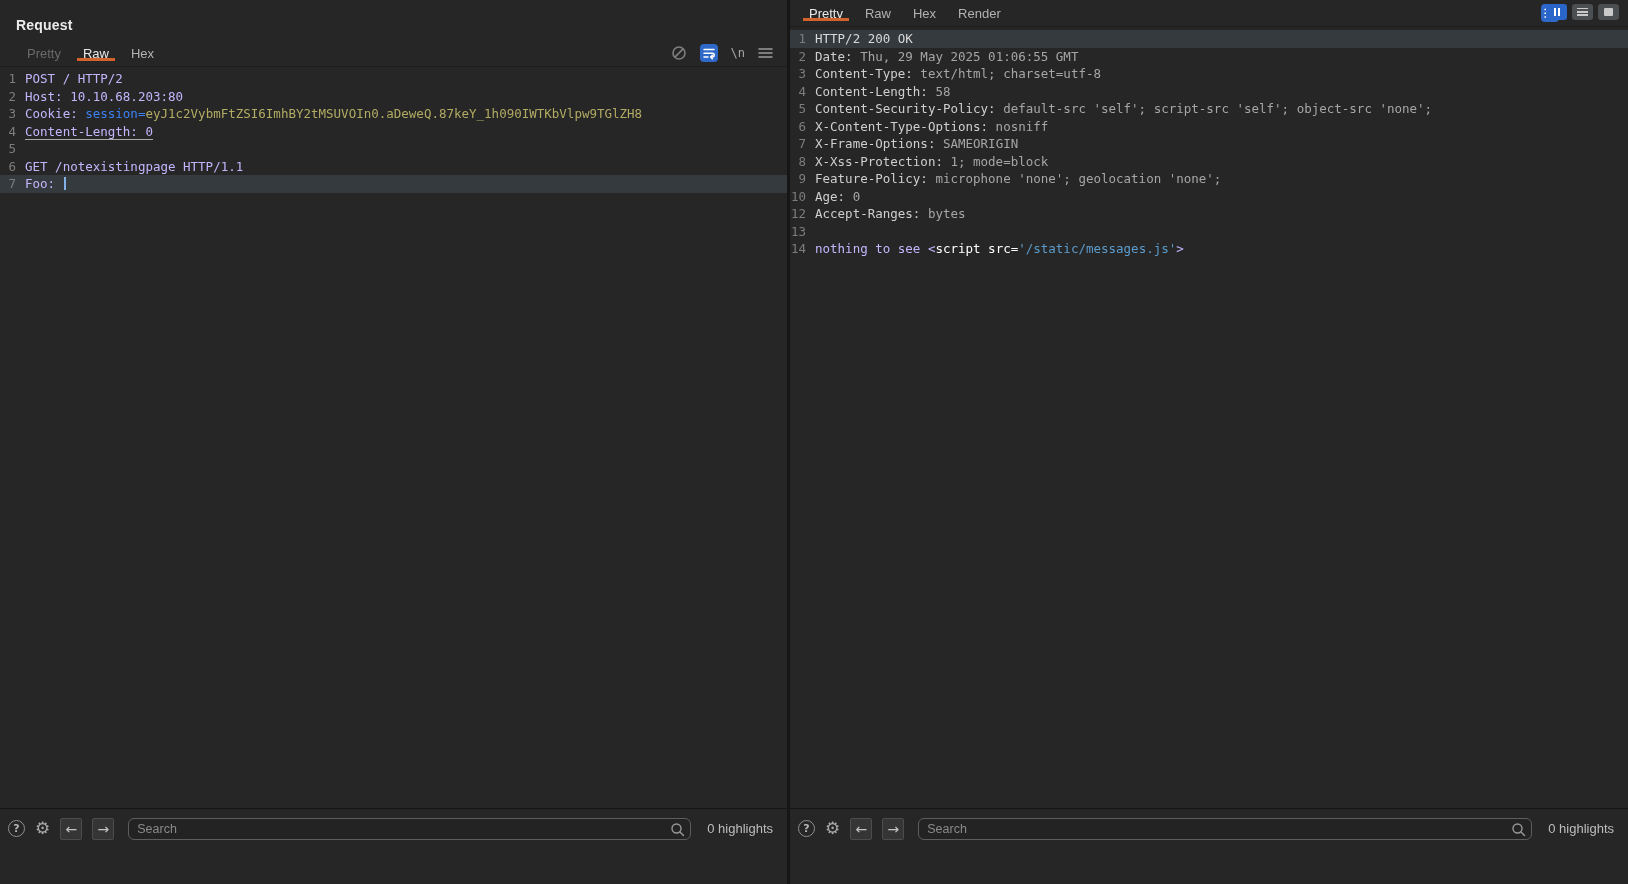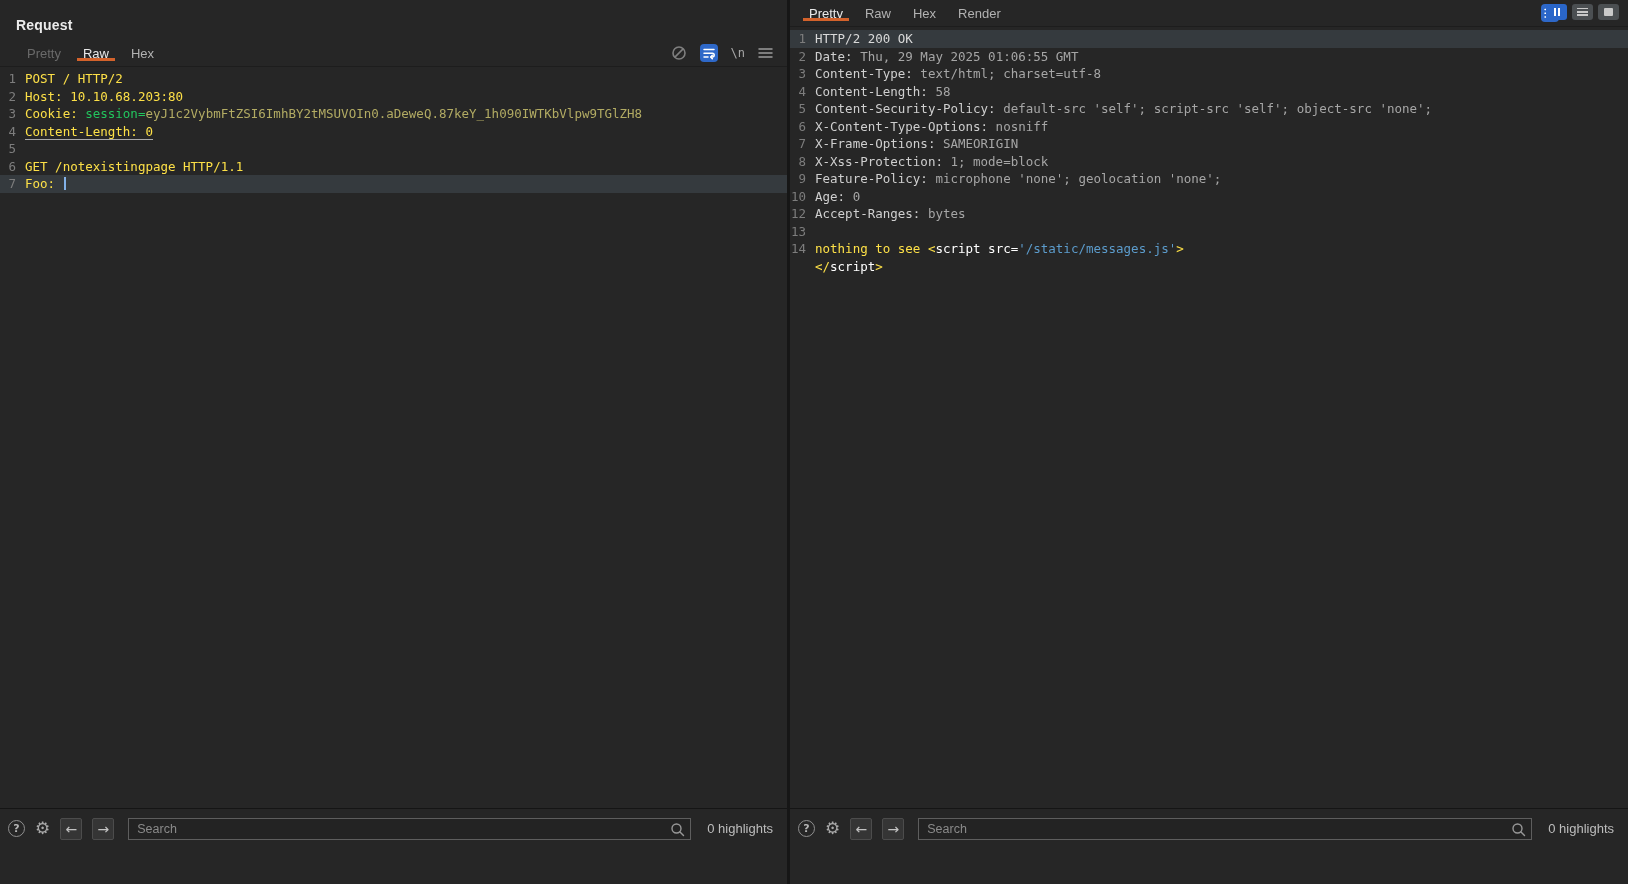--- a/index.html
+++ b/index.html
@@ -39,44 +39,44 @@
   .tabtools .tool{display:flex;align-items:center;cursor:pointer;}
   .nl-label{font-family:"DejaVu Sans Mono",monospace;font-size:12px;color:#a8a8a8;}
 
   
   .editor{flex:1;overflow:hidden;padding-top:3px;font-family:"DejaVu Sans Mono",monospace;
           font-size:12.5px;cursor:text;}
   .code-line{display:flex;height:17.5px;line-height:17.5px;white-space:pre;}
   .code-line.hl{background:#353a3e;}
   .ln{flex:none;width:22px;text-align:right;padding-right:6px;color:#7d7d7d;user-select:none;}
   .lc{flex:1;padding-left:3px;min-width:0;}
-  .tk-plain{color:#fde047;}
+  .tk-plain{color:#c4b5fd;}
   .tk-status{color:#d9d9d9;}
   .tk-hname{color:#cfcfcf;}
   .tk-hval{color:#a6a6a6;}
-  .tk-pname{color:#22c55e;}
+  .tk-pname{color:#3b82f6;}
   .tk-pval{color:#b2ab63;}
   .tk-orange{color:#ffffff;text-align:right;}
   .tk-string{color:#5c9ccc;}
   .tk-u{border-bottom:1px solid #a9a9a9;}
   .caret{display:inline-block;width:2px;height:13px;margin-bottom:-2px;margin-left:1px;background:#82b1e8;}
 
   
   .statusbar{flex:none;height:40px;border-top:1px solid #151515;display:flex;align-items:center;
              padding:0 14px 0 8px;gap:10px;}
   .help-icon{width:17px;height:17px;border:1.5px solid #8f8f8f;border-radius:50%;color:#b4b4b4;
              font-size:11px;font-weight:bold;display:flex;align-items:center;justify-content:center;
              cursor:pointer;flex:none;font-family:"DejaVu Sans",sans-serif;}
   .gear-icon{color:#a8a8a8;font-size:17px;line-height:1;cursor:pointer;flex:none;
              font-family:"DejaVu Sans",sans-serif;}
   .navbtn{width:22px;height:22px;background:#353535;border:1px solid #4c4c4c;border-radius:2px;
           color:#c2c2c2;font-size:14px;display:flex;align-items:center;justify-content:center;
           cursor:pointer;flex:none;font-family:"DejaVu Sans",sans-serif;}
   .searchbox{flex:1;position:relative;margin:0 4px;}
-  .searchbox input{width:100%;height:22px;background:#232323;border:1px solid #5e5e5e;border-radius:0;
+  .searchbox input{width:100%;height:22px;background:#232323;border:1px solid #5e5e5e;border-radius:6px;
                    color:#d2d2d2;padding:0 26px 0 8px;font-family:"Liberation Sans",sans-serif;
                    font-size:12.5px;outline:none;}
   .searchbox input::placeholder{color:#8a8a8a;}
   .mag-icon{position:absolute;right:6px;top:4px;pointer-events:none;}
   .highlights{color:#bdbdbd;font-size:13px;white-space:nowrap;margin-left:2px;}
   .bottomgap{flex:none;height:36px;}
   svg{display:block;}
 </style>
 </head>
 <body>
@@ -210,21 +210,20 @@
           <div class="code-line"><span class="ln">4</span><span class="lc"><span class="tk-hname">Content-Length:</span><span class="tk-hval"> 58</span></span></div>
           <div class="code-line"><span class="ln">5</span><span class="lc"><span class="tk-hname">Content-Security-Policy:</span><span class="tk-hval"> default-src 'self'; script-src 'self'; object-src 'none';</span></span></div>
           <div class="code-line"><span class="ln">6</span><span class="lc"><span class="tk-hname">X-Content-Type-Options:</span><span class="tk-hval"> nosniff</span></span></div>
           <div class="code-line"><span class="ln">7</span><span class="lc"><span class="tk-hname">X-Frame-Options:</span><span class="tk-hval"> SAMEORIGIN</span></span></div>
           <div class="code-line"><span class="ln">8</span><span class="lc"><span class="tk-hname">X-Xss-Protection:</span><span class="tk-hval"> 1; mode=block</span></span></div>
           <div class="code-line"><span class="ln">9</span><span class="lc"><span class="tk-hname">Feature-Policy:</span><span class="tk-hval"> microphone 'none'; geolocation 'none';</span></span></div>
           <div class="code-line"><span class="ln">10</span><span class="lc"><span class="tk-hname">Age:</span><span class="tk-hval"> 0</span></span></div>
           <div class="code-line"><span class="ln">12</span><span class="lc"><span class="tk-hname">Accept-Ranges:</span><span class="tk-hval"> bytes</span></span></div>
           <div class="code-line"><span class="ln">13</span><span class="lc"></span></div>
           <div class="code-line"><span class="ln">14</span><span class="lc"><span class="tk-plain">nothing to see &lt;</span><span class="tk-orange">script</span><span class="tk-plain"> </span><span class="tk-orange">src=</span><span class="tk-string">'/static/messages.js'</span><span class="tk-plain">&gt;</span></span></div>
-          <div class="code-line"><span class="ln"></span><span class="lc"><span class="tk-plain">&lt;/</span><span class="tk-orange">script</span><span class="tk-plain">&gt;</span></span></div>
         </div>
 
       <div class="statusbar">
         <span class="help-icon">?</span>
         <span class="gear-icon">⚙</span>
         <span class="navbtn">←</span>
         <span class="navbtn">→</span>
         <span class="searchbox">
           <input type="text" placeholder="Search" style="">
           <span class="mag-icon">

